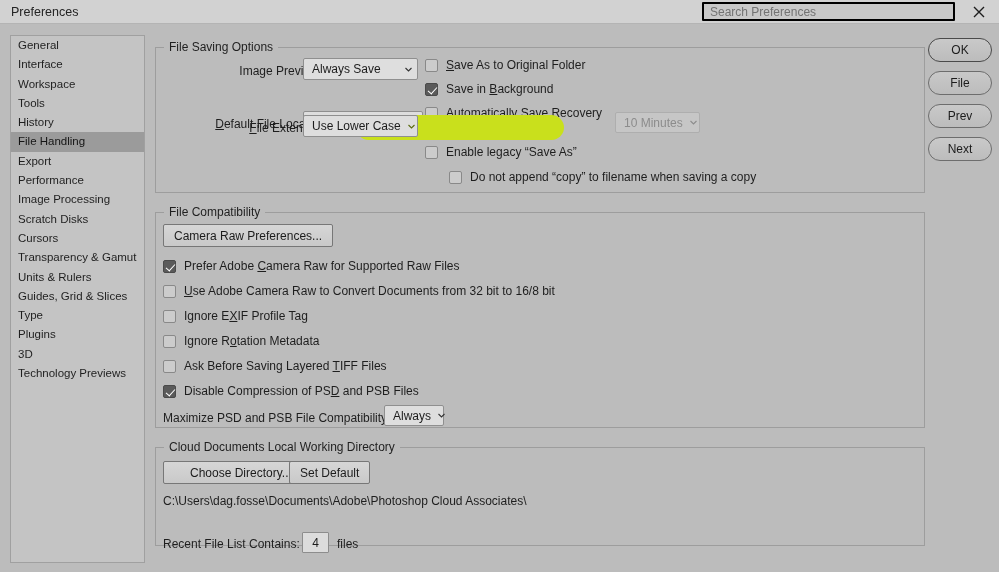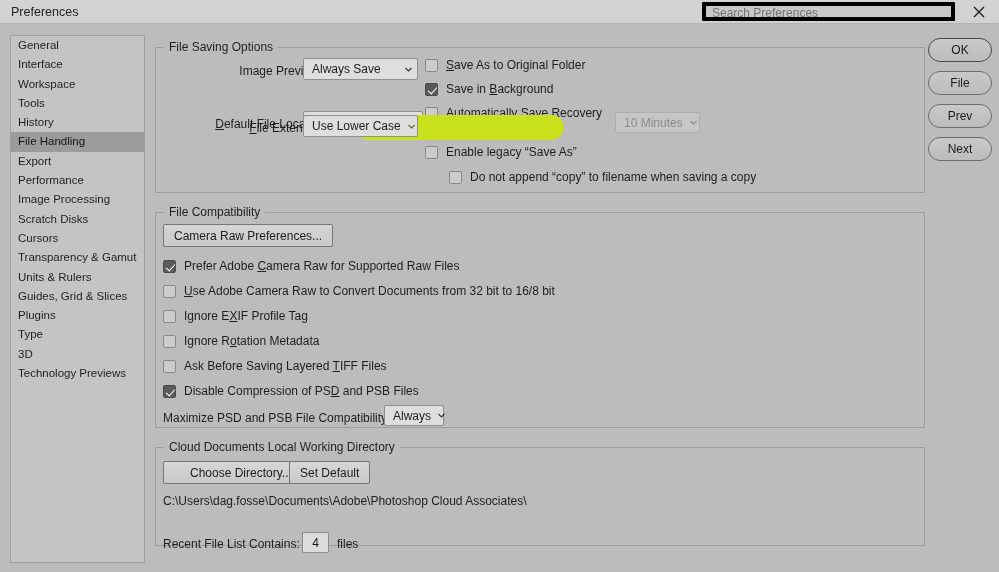--- a/index.html
+++ b/index.html
@@ -22,21 +22,21 @@
     border-bottom: 1px solid #b4b4b4;
   }
   .title-text {
     position: absolute; left: 11px; top: 5px;
     font-size: 12.5px; color: #242424;
   }
   .search-box {
     position: absolute; left: 702px; top: 2px;
     width: 253px; height: 19px;
     background: #c9c9c9;
-    border: 4px solid #000000;
+    border: 2px solid #000000;
     border-radius: 1px;
   }
   .search-input {
     width: 100%; height: 100%;
     background: transparent;
     border: 0; outline: none;
     padding: 0 6px;
     font-family: "Liberation Sans", sans-serif;
     font-size: 12px;
     color: #303030;
@@ -257,22 +257,22 @@
   <div class="side-item">History</div>
   <div class="side-item selected">File Handling</div>
   <div class="side-item">Export</div>
   <div class="side-item">Performance</div>
   <div class="side-item">Image Processing</div>
   <div class="side-item">Scratch Disks</div>
   <div class="side-item">Cursors</div>
   <div class="side-item">Transparency &amp; Gamut</div>
   <div class="side-item">Units &amp; Rulers</div>
   <div class="side-item">Guides, Grid &amp; Slices</div>
+  <div class="side-item">Type</div>
   <div class="side-item">Plugins</div>
-  <div class="side-item">Type</div>
   <div class="side-item">3D</div>
   <div class="side-item">Technology Previews</div>
 </div>
 
 <div class="btn-col">
   <button class="pill-btn primary">OK</button>
   <button class="pill-btn">File</button>
   <button class="pill-btn">Prev</button>
   <button class="pill-btn">Next</button>
 </div>

